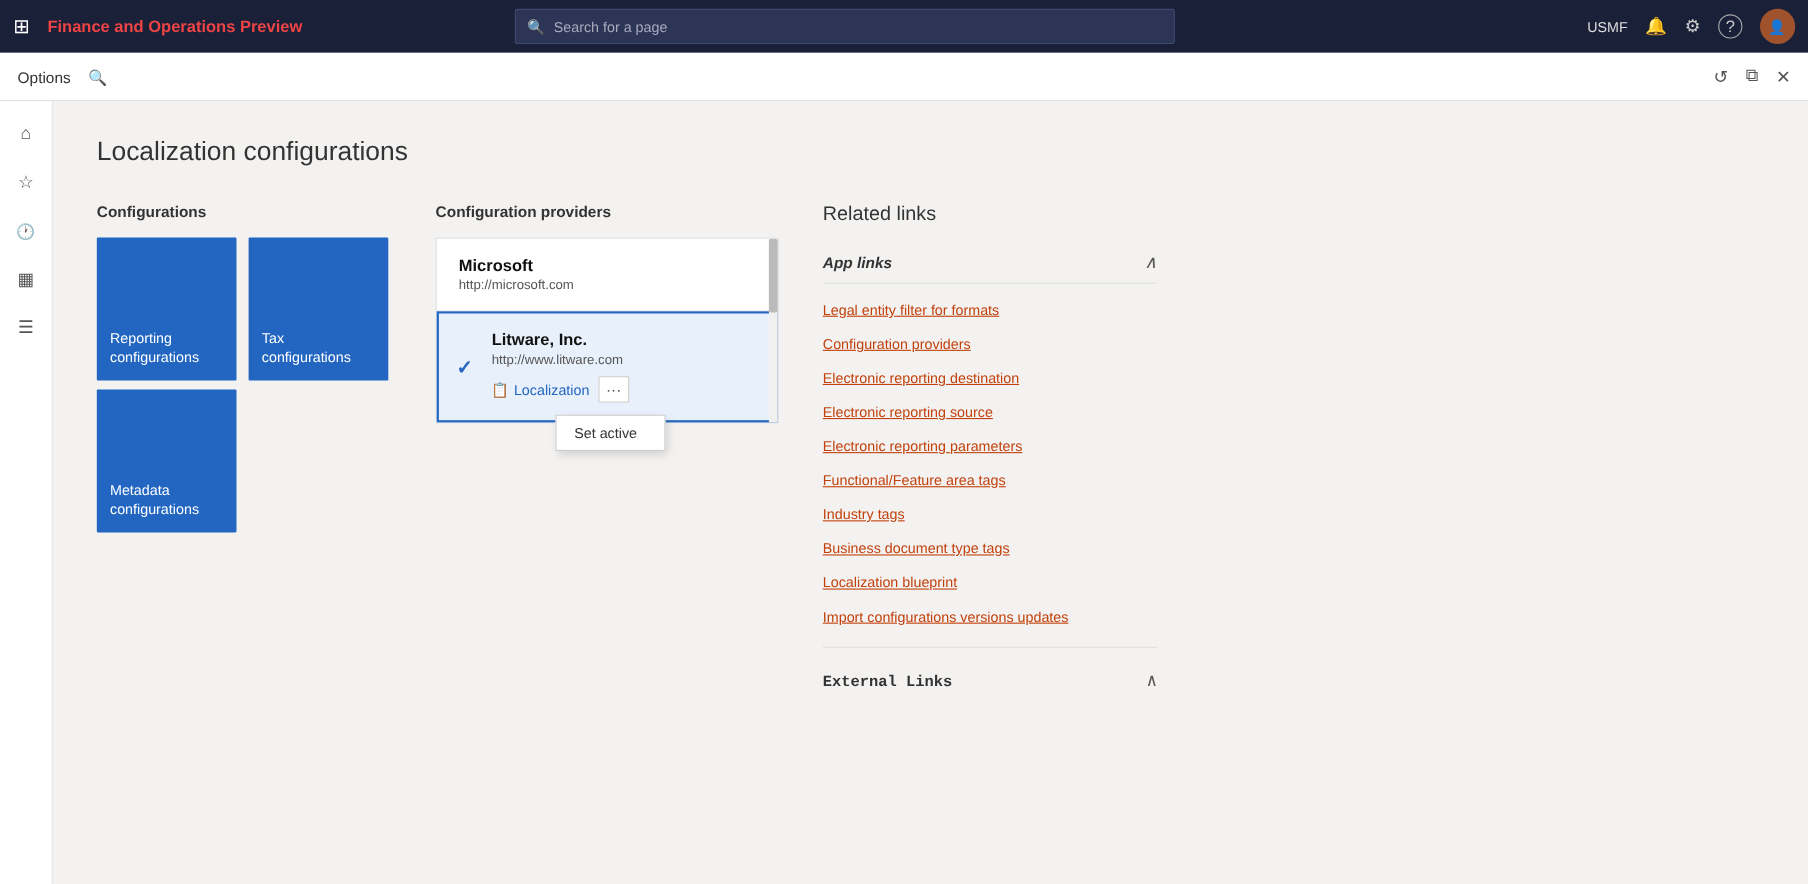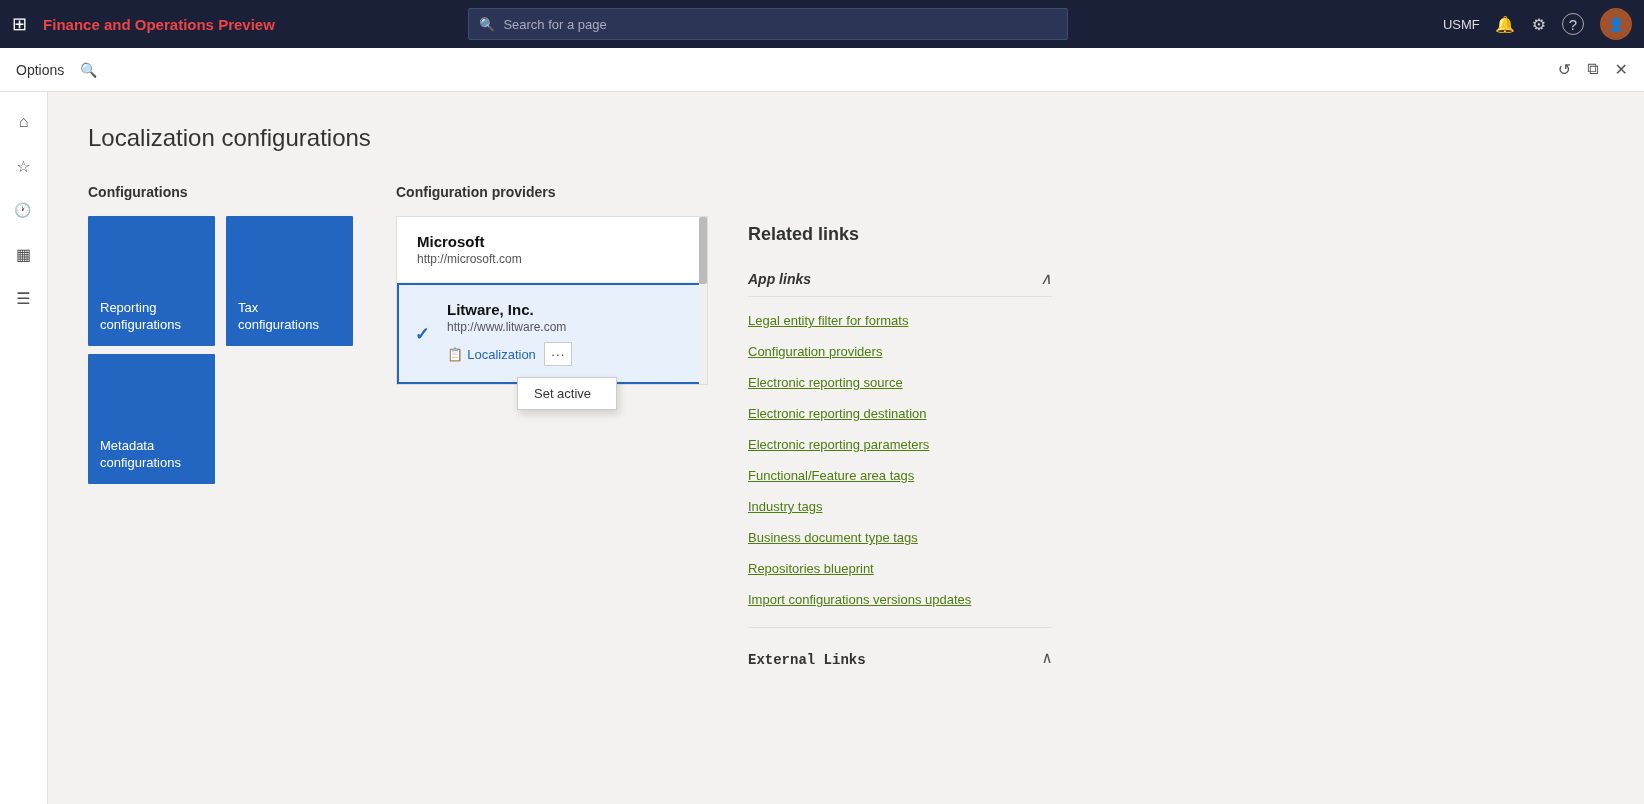--- a/index.html
+++ b/index.html
@@ -223,60 +223,59 @@
     }
 
     
     .dropdown-menu {
       position: absolute;
       background: white;
       border: 1px solid #ccc;
       box-shadow: 2px 4px 8px rgba(0,0,0,0.15);
       z-index: 100;
       min-width: 100px;
-      left: 120px;
+      left: 108px;
       top: 160px;
     }
     .dropdown-item {
       padding: 8px 16px;
       font-size: 13px;
       color: #333;
       cursor: pointer;
     }
 
     
     .related-links-section {
       flex: 0 0 320px;
     }
     .related-links-title {
       font-size: 18px;
-      font-weight: 700;
+      font-weight: 400;
       color: #333;
       margin-bottom: 16px;
-      margin-top: 40px;
     }
     .app-links-header {
       display: flex;
       align-items: center;
       justify-content: space-between;
       padding: 8px 0;
       border-bottom: 1px solid #e0e0e0;
       margin-bottom: 8px;
       font-style: italic;
     }
     .app-links-label {
       font-size: 14px;
       font-weight: 600;
       color: #333;
     }
     .collapse-icon { font-size: 16px; color: #555; cursor: pointer; }
     .link-item {
       padding: 8px 0;
       font-size: 13px;
-      color: #4d7c0f;
+      color: #c2410c;
       cursor: pointer;
       display: block;
     }
     .divider { height: 1px; background: #e0e0e0; margin: 12px 0; }
     .external-links-header {
       display: flex;
       align-items: flex-end;
       justify-content: space-between;
       padding: 8px 0;
       font-family: Liberation Mono, monospace;
@@ -405,27 +404,27 @@
 
         <div class="related-content-wrap">
           <div style="flex:1;">
             <div class="app-links-header">
               <span class="app-links-label">App links</span>
               <span class="collapse-icon">∧</span>
             </div>
 
             <a class="link-item" href="#">Legal entity filter for formats</a>
             <a class="link-item" href="#">Configuration providers</a>
+            <a class="link-item" href="#">Electronic reporting destination</a>
             <a class="link-item" href="#">Electronic reporting source</a>
-            <a class="link-item" href="#">Electronic reporting destination</a>
             <a class="link-item" href="#">Electronic reporting parameters</a>
             <a class="link-item" href="#">Functional/Feature area tags</a>
             <a class="link-item" href="#">Industry tags</a>
             <a class="link-item" href="#">Business document type tags</a>
-            <a class="link-item" href="#">Repositories blueprint</a>
+            <a class="link-item" href="#">Localization blueprint</a>
             <a class="link-item" href="#">Import configurations versions updates</a>
 
             <div class="divider"></div>
 
             <div class="external-links-header">
               <span class="ext-links-label">External Links</span>
               <span class="collapse-icon">∧</span>
             </div>
           </div>
 

